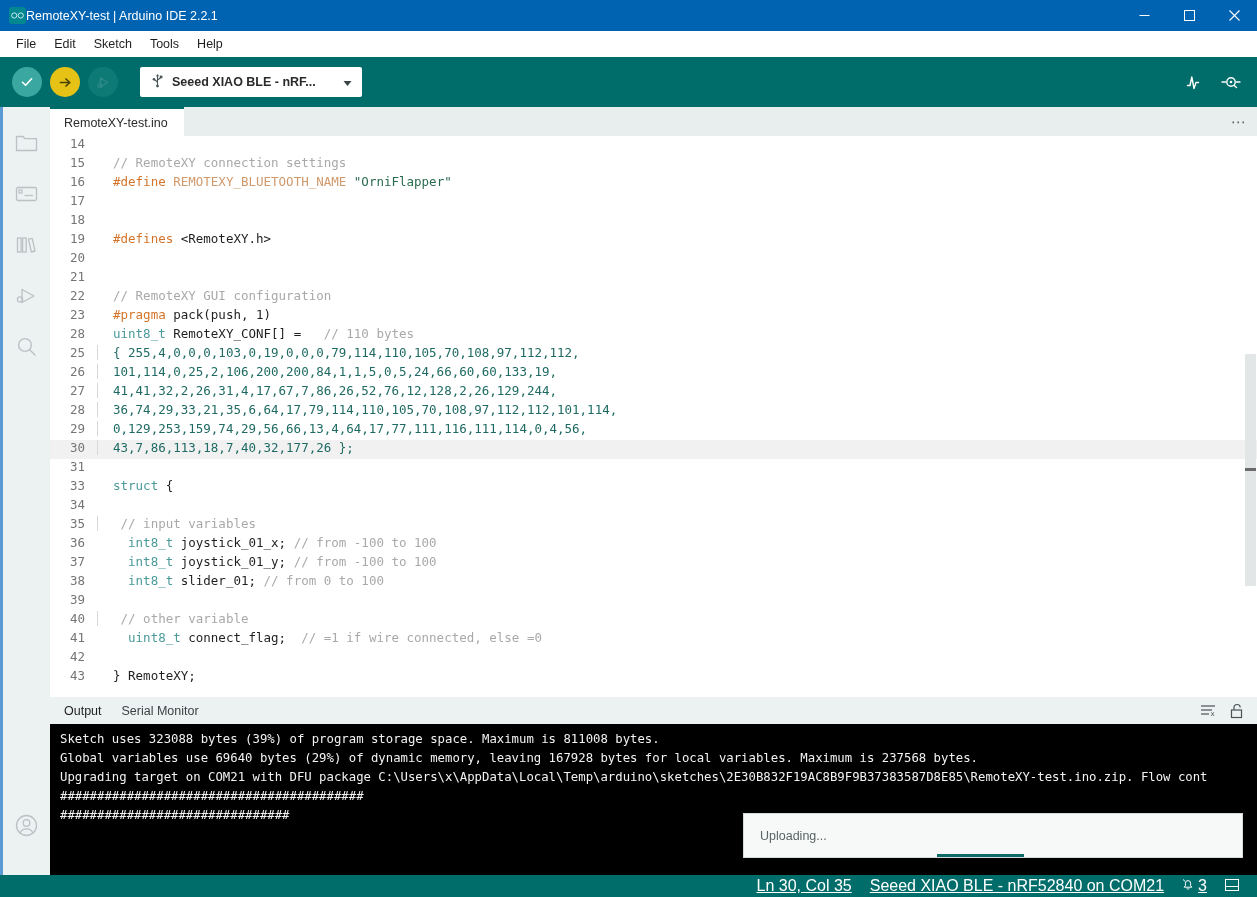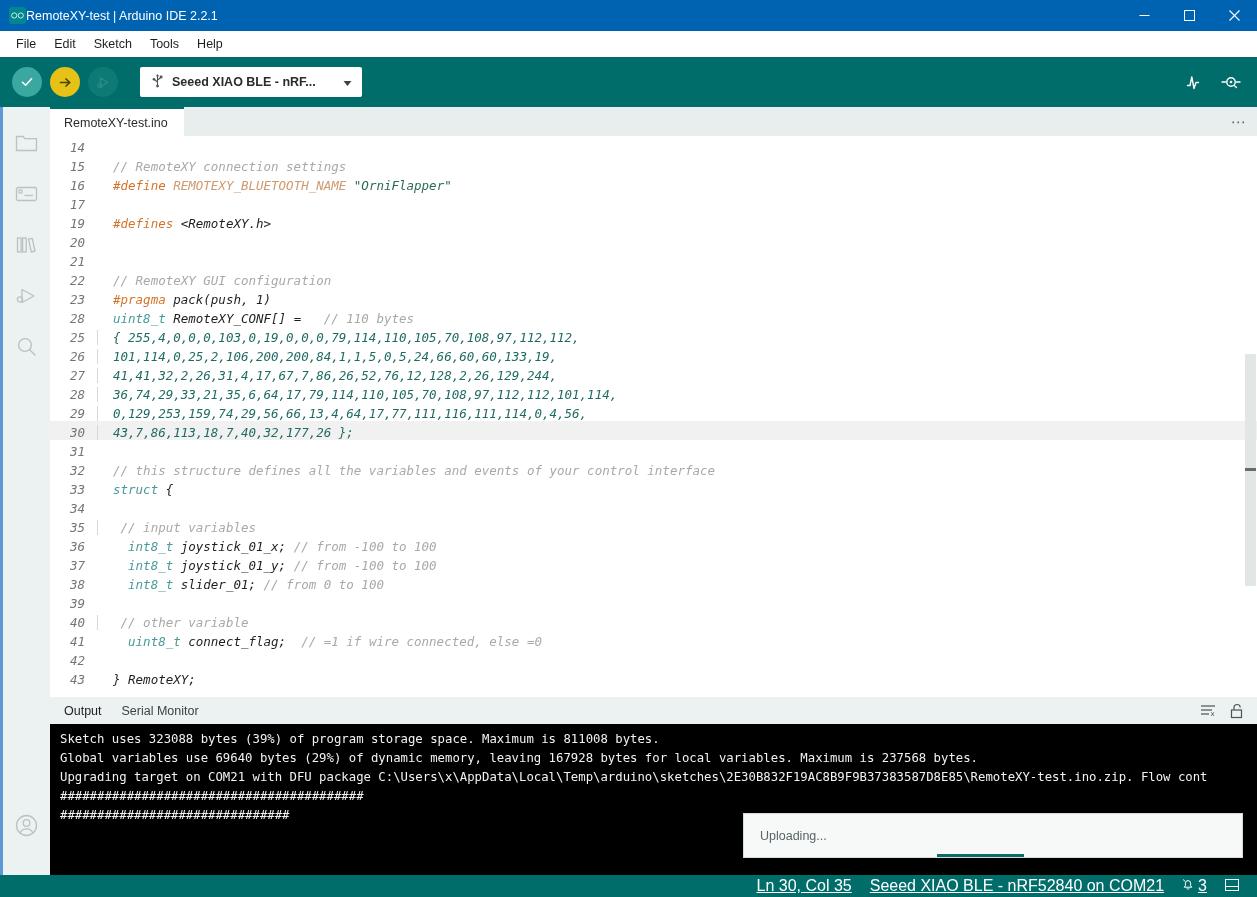--- a/index.html
+++ b/index.html
@@ -95,21 +95,21 @@
     width: 36px; display: flex; align-items: center; justify-content: center;
     color: #5a6668; font-size: 15px; letter-spacing: 1.5px;
   }
 
   
   .editor {
     flex: 1 1 auto; position: relative; background: #ffffff; overflow: hidden;
     font-family: "DejaVu Sans Mono", monospace;
   }
   .code-scroll { position: absolute; inset: 0; overflow: hidden; }
-  .code-line { height: 19px; display: flex; align-items: flex-end; white-space: pre; font-style: italic; }
+  .code-line { height: 19px; display: flex; align-items: flex-start; white-space: pre; }
   .code-line.current { background: #f1f1f1; }
   .gutter {
     width: 47px; flex: none; text-align: right; padding-right: 12px;
     font-size: 12.5px; color: #757575; font-family: "DejaVu Sans Mono", monospace;
   }
   .code-txt {
     padding-left: 16px; font-size: 12.5px; color: #1f1f1f;
     font-family: "DejaVu Sans Mono", monospace; letter-spacing: 0px;
   }
   .ind-guide {
@@ -323,34 +323,34 @@
         <div class="tab-spacer"></div>
         <div class="tab-more">⋯</div>
       </div>
 
       <div class="editor">
         <div class="code-scroll" id="code-scroll">
             <div class="code-line"><div class="gutter">14</div><div class="code-txt">&nbsp;</div></div>
             <div class="code-line"><div class="gutter">15</div><div class="code-txt"><span class="tok-com">// RemoteXY connection settings</span></div></div>
             <div class="code-line"><div class="gutter">16</div><div class="code-txt"><span class="tok-pre">#define </span><span class="tok-mac">REMOTEXY_BLUETOOTH_NAME </span><span class="tok-str">"OrniFlapper"</span></div></div>
             <div class="code-line"><div class="gutter">17</div><div class="code-txt">&nbsp;</div></div>
+            <div class="code-line"><div class="gutter">18</div><div class="code-txt">&nbsp;</div></div>
             <div class="code-line"><div class="gutter">19</div><div class="code-txt"><span class="tok-pre">#defines </span><span class="tok-plain">&lt;RemoteXY.h&gt;</span></div></div>
             <div class="code-line"><div class="gutter">20</div><div class="code-txt">&nbsp;</div></div>
             <div class="code-line"><div class="gutter">21</div><div class="code-txt">&nbsp;</div></div>
             <div class="code-line"><div class="gutter">22</div><div class="code-txt"><span class="tok-com">// RemoteXY GUI configuration</span></div></div>
             <div class="code-line"><div class="gutter">23</div><div class="code-txt"><span class="tok-pre">#pragma </span><span class="tok-plain">pack(push, 1)</span></div></div>
             <div class="code-line"><div class="gutter">28</div><div class="code-txt"><span class="tok-type">uint8_t </span><span class="tok-plain">RemoteXY_CONF[] =   </span><span class="tok-com">// 110 bytes</span></div></div>
             <div class="code-line"><div class="gutter">25</div><div class="code-txt ind-guide"><span class="tok-num">{ 255,4,0,0,0,103,0,19,0,0,0,79,114,110,105,70,108,97,112,112,</span></div></div>
             <div class="code-line"><div class="gutter">26</div><div class="code-txt ind-guide"><span class="tok-num">101,114,0,25,2,106,200,200,84,1,1,5,0,5,24,66,60,60,133,19,</span></div></div>
             <div class="code-line"><div class="gutter">27</div><div class="code-txt ind-guide"><span class="tok-num">41,41,32,2,26,31,4,17,67,7,86,26,52,76,12,128,2,26,129,244,</span></div></div>
             <div class="code-line"><div class="gutter">28</div><div class="code-txt ind-guide"><span class="tok-num">36,74,29,33,21,35,6,64,17,79,114,110,105,70,108,97,112,112,101,114,</span></div></div>
             <div class="code-line"><div class="gutter">29</div><div class="code-txt ind-guide"><span class="tok-num">0,129,253,159,74,29,56,66,13,4,64,17,77,111,116,111,114,0,4,56,</span></div></div>
             <div class="code-line current"><div class="gutter">30</div><div class="code-txt ind-guide"><span class="tok-num">43,7,86,113,18,7,40,32,177,26 };</span></div></div>
             <div class="code-line"><div class="gutter">31</div><div class="code-txt">&nbsp;</div></div>
-            <div class="code-line"><div class="gutter">32</div><div class="code-txt"><span class="tok-com">// this structure defines all the variables and events of your control interface</span></div></div>
             <div class="code-line"><div class="gutter">33</div><div class="code-txt"><span class="tok-kw">struct </span><span class="tok-plain">{</span></div></div>
             <div class="code-line"><div class="gutter">34</div><div class="code-txt">&nbsp;</div></div>
             <div class="code-line"><div class="gutter">35</div><div class="code-txt ind-guide"><span class="tok-com"> // input variables</span></div></div>
             <div class="code-line"><div class="gutter">36</div><div class="code-txt"><span class="tok-type">  int8_t </span><span class="tok-plain">joystick_01_x; </span><span class="tok-com">// from -100 to 100</span></div></div>
             <div class="code-line"><div class="gutter">37</div><div class="code-txt"><span class="tok-type">  int8_t </span><span class="tok-plain">joystick_01_y; </span><span class="tok-com">// from -100 to 100</span></div></div>
             <div class="code-line"><div class="gutter">38</div><div class="code-txt"><span class="tok-type">  int8_t </span><span class="tok-plain">slider_01; </span><span class="tok-com">// from 0 to 100</span></div></div>
             <div class="code-line"><div class="gutter">39</div><div class="code-txt">&nbsp;</div></div>
             <div class="code-line"><div class="gutter">40</div><div class="code-txt ind-guide"><span class="tok-com"> // other variable</span></div></div>
             <div class="code-line"><div class="gutter">41</div><div class="code-txt"><span class="tok-type">  uint8_t </span><span class="tok-plain">connect_flag;  </span><span class="tok-com">// =1 if wire connected, else =0</span></div></div>
             <div class="code-line"><div class="gutter">42</div><div class="code-txt">&nbsp;</div></div>

